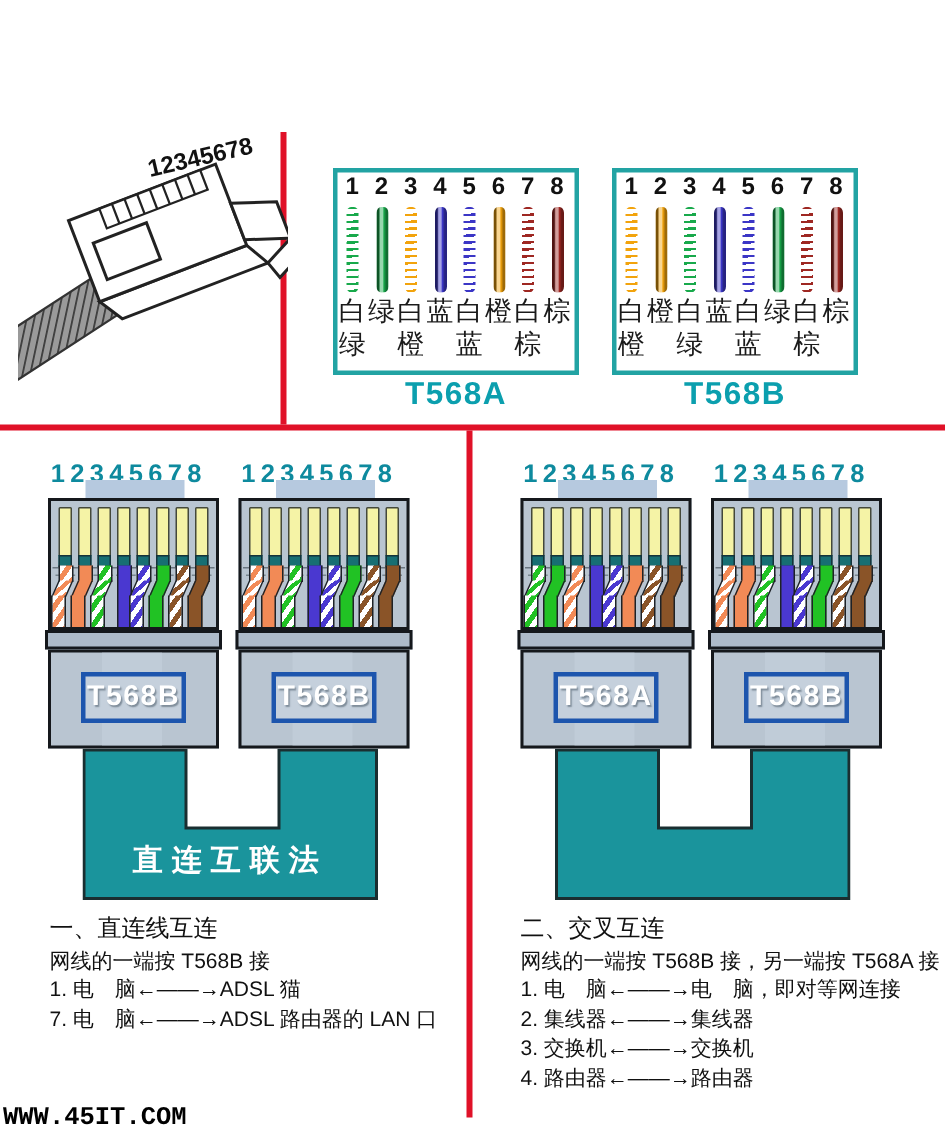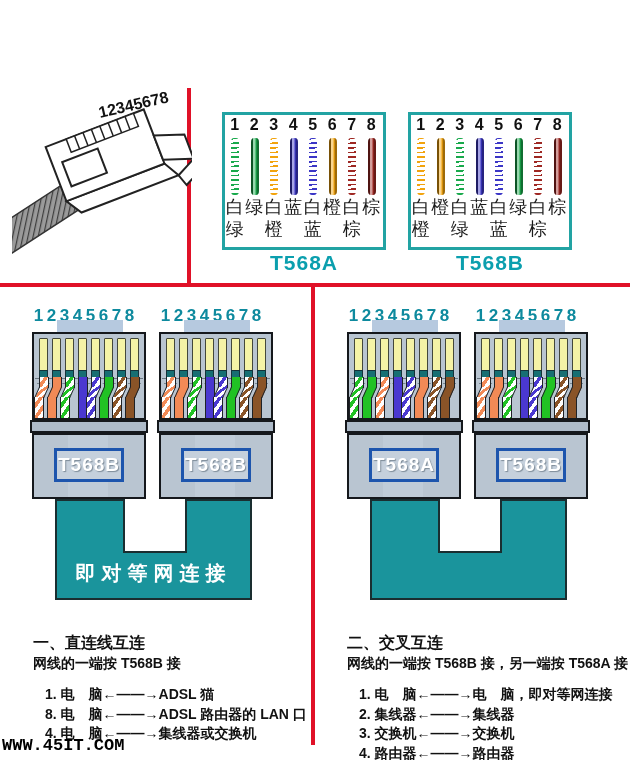--- a/index.html
+++ b/index.html
@@ -74,25 +74,25 @@
                    background:#c6d2de;opacity:.55;}
   .c-label{position:absolute;left:50%;top:13px;transform:translateX(-50%);width:70px;height:34px;
            border:3px solid var(--label-box-border-blue);background:#c5d0dc;box-sizing:border-box;
            display:flex;align-items:center;justify-content:center;font-size:19px;font-weight:bold;
            color:#fff;letter-spacing:1px;text-shadow:1px 1px 1px #7e8c99;}
   .ucable{position:absolute;left:55px;top:216px;}
   .m-caption{position:absolute;left:55px;top:277px;width:197px;text-align:center;color:#fff;
              font-size:20px;font-weight:bold;letter-spacing:6px;}
 
   
-  .notes{position:absolute;top:632px;width:285px;color:#111;font-weight:bold;white-space:nowrap;}
+  .notes{position:absolute;top:609px;width:285px;color:#111;font-weight:normal;white-space:nowrap;}
   #notes-0{left:33px;} #notes-1{left:347px;}
   .nh{font-size:16px;line-height:21px;}
   .ns{font-size:14px;line-height:20px;}
-  .notes ul{list-style:none;margin:12px;padding:0;}
+  .notes ul{list-style:none;margin:0;padding:0;}
   .notes li{font-size:14px;line-height:19.5px;}
   .wm{position:absolute;left:2px;top:736px;font-family:"Liberation Mono",monospace;
       font-weight:bold;font-size:17px;color:#000;}
 </style>
 </head>
 <body>
 
 <div id="page">
 
 
@@ -206,21 +206,21 @@
         <span></span>
       </div>
     </div>
   <div class="wt-caption" id="wt-cap0">T568A</div>
   <div class="wt-caption" id="wt-cap1">T568B</div>
 
   <div class="method" id="method-0">
     <svg class="ucable" width="197" height="101" viewBox="0 0 197 101">
       <path d="M1,1 H69 V53 H131 V1 H196 V100 H1 Z" fill="var(--cable-teal)" stroke="#1a2e30" stroke-width="2"></path>
     </svg>
-    <div class="m-caption">即对等网连接</div>
+    <div class="m-caption">直连互联法</div>
   <div class="connector" style="left: 30px; top: 49px;">
         <div class="c-nums">
           <span>1</span>
           <span>2</span>
           <span>3</span>
           <span>4</span>
           <span>5</span>
           <span>6</span>
           <span>7</span>
           <span>8</span>
@@ -520,22 +520,21 @@
           <div class="c-label">T568B</div>
         </div>
       </div>
     </div>
 
   <div class="notes" id="notes-0">
     <div class="nh">一、直连线互连</div>
     <div class="ns">网线的一端按 T568B 接</div>
     <ul>
         <li>1.  电　脑←——→ADSL 猫</li>
-        <li>8.  电　脑←——→ADSL 路由器的 LAN 口</li>
-        <li>4.  电　脑←——→集线器或交换机</li>
+        <li>7.  电　脑←——→ADSL 路由器的 LAN 口</li>
       </ul>
   </div>
   <div class="notes" id="notes-1">
     <div class="nh">二、交叉互连</div>
     <div class="ns">网线的一端按 T568B 接，另一端按 T568A 接</div>
     <ul>
         <li>1.  电　脑←——→电　脑，即对等网连接</li>
         <li>2.  集线器←——→集线器</li>
         <li>3.  交换机←——→交换机</li>
         <li>4.  路由器←——→路由器</li>

